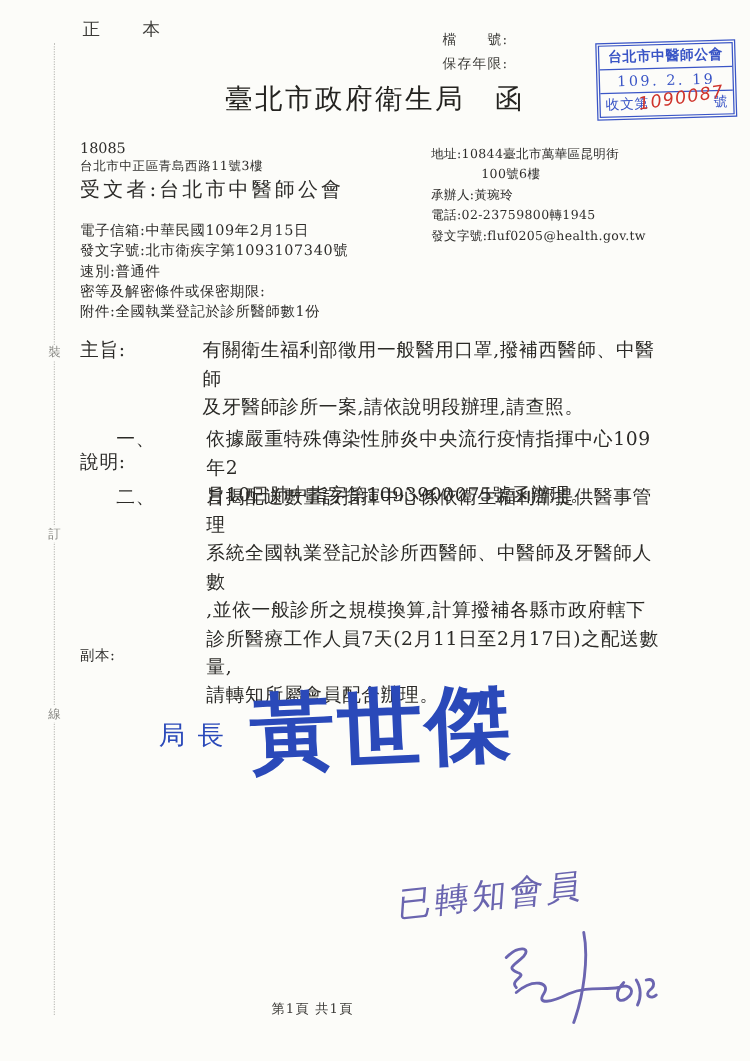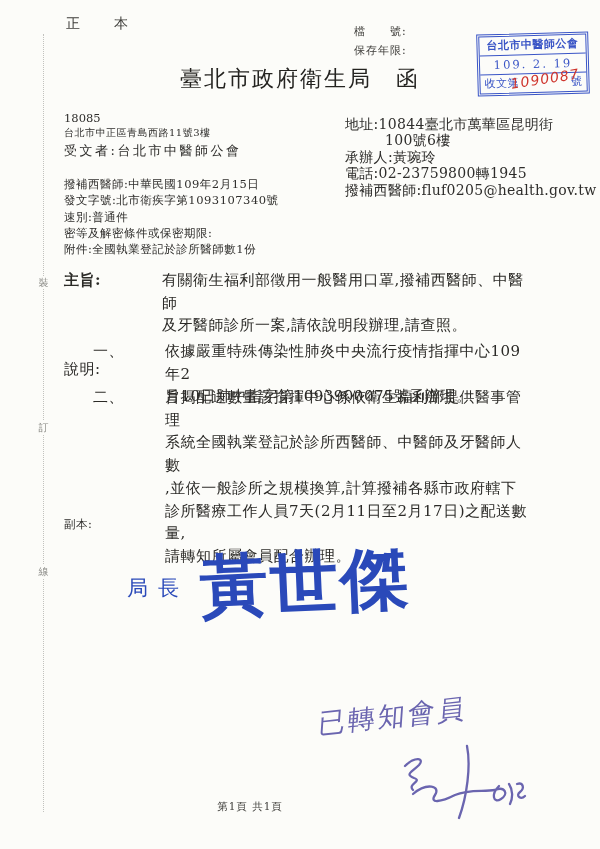--- a/index.html
+++ b/index.html
@@ -50,31 +50,31 @@
     position:absolute;left:30px;top:-4px;
     font-size:14px;font-style:italic;letter-spacing:1px;
     transform:rotate(-7deg);
     font-family:"DejaVu Sans","Liberation Sans",sans-serif;
   }
 
   .doc-title{left:0;top:64px;width:600px;text-align:center;font-size:22px;letter-spacing:2px;color:#242320;}
 
   .zip{left:64px;top:111px;font-size:11.5px;}
   .street{left:64px;top:126px;font-size:10px;letter-spacing:.5px;}
-  .recipient{left:64px;top:142px;font-size:13px;letter-spacing:2.5px;}
+  .recipient{left:64px;top:142px;font-size:16px;letter-spacing:2.5px;}
 
   .meta-left{left:64px;top:176px;font-size:11.5px;line-height:16.3px;letter-spacing:.5px;}
-  .contact-right{left:345px;top:116px;font-size:14px;line-height:16.4px;letter-spacing:.3px;}
+  .contact-right{left:345px;top:116px;font-size:10px;line-height:16.4px;letter-spacing:.3px;}
   .contact-right .indent{padding-left:40px;}
 
   .body-row{display:flex;font-size:15px;line-height:22.7px;letter-spacing:.5px;color:#2b2a27;}
   .body-row .lbl{flex:none;}
   .body-row .txt{white-space:pre-line;margin-left:41px;}
   .subject{left:64px;top:269px;width:465px;}
-  .subject .lbl{width:57px;font-weight:bold;}
+  .subject .lbl{width:57px;}
   .desc-label{left:64px;top:316px;font-size:15px;letter-spacing:.5px;margin-top:44px;}
   .item1{left:93px;top:340px;width:440px;}
   .item2{left:93px;top:386px;width:440px;}
   .item1 .lbl,.item2 .lbl{width:31px;}
 
   .dist{left:64px;top:516px;font-size:11.5px;line-height:16.5px;letter-spacing:.5px;}
 
   .sig-title{left:127px;top:574px;font-size:21px;letter-spacing:10px;}
   .sig-name{
     left:200px;top:538px;font-size:68px;letter-spacing:2px;
@@ -118,33 +118,33 @@
     </div>
   </div>
 
   <div class="abs doc-title">臺北市政府衛生局　函</div>
 
   <div class="abs zip">18085</div>
   <div class="abs street">台北市中正區青島西路11號3樓</div>
   <div class="abs recipient">受文者:台北市中醫師公會</div>
 
   <div class="abs meta-left">
-    <div>撥補西醫師:中華民國109年2月15日</div>
+    <div>電子信箱:中華民國109年2月15日</div>
     <div>發文字號:北市衛疾字第1093107340號</div>
     <div>速別:普通件</div>
     <div>密等及解密條件或保密期限:</div>
     <div>附件:全國執業登記於診所醫師數1份</div>
   </div>
 
   <div class="abs contact-right">
     <div>地址:10844臺北市萬華區昆明街</div>
     <div class="indent">100號6樓</div>
     <div>承辦人:黃琬玲</div>
     <div>電話:02-23759800轉1945</div>
-    <div>撥補西醫師:fluf0205@health.gov.tw</div>
+    <div>發文字號:fluf0205@health.gov.tw</div>
   </div>
 
   <div class="abs body-row subject">
     <span class="lbl">主旨:</span>
     <span class="txt">有關衛生福利部徵用一般醫用口罩,撥補西醫師、中醫師
 及牙醫師診所一案,請依說明段辦理,請查照。</span>
   </div>
 
   <div class="abs desc-label">說明:</div>
 

